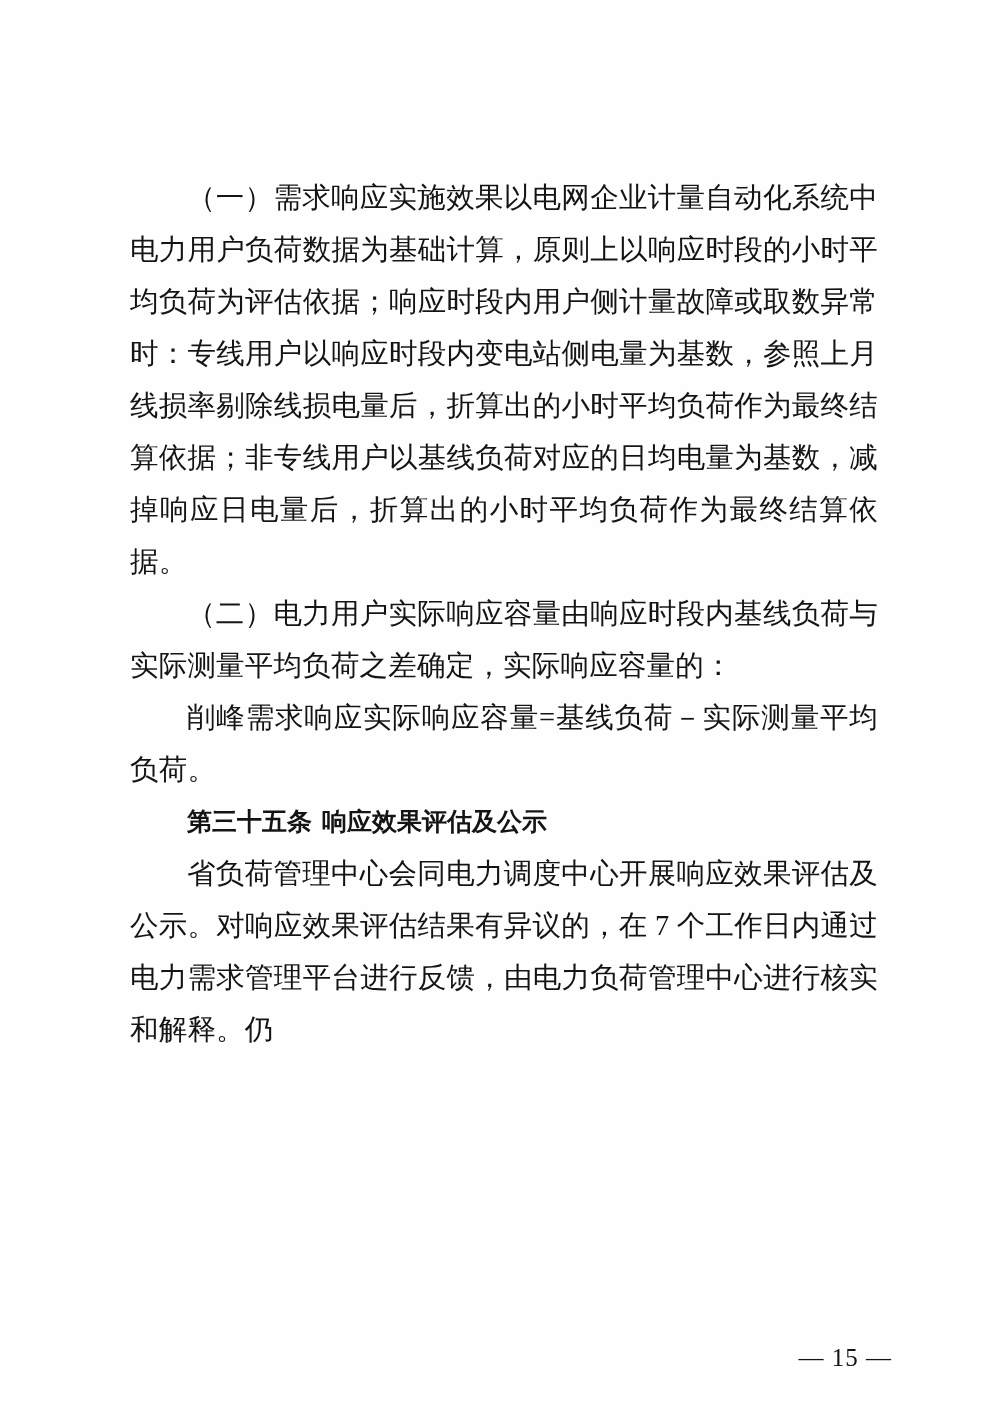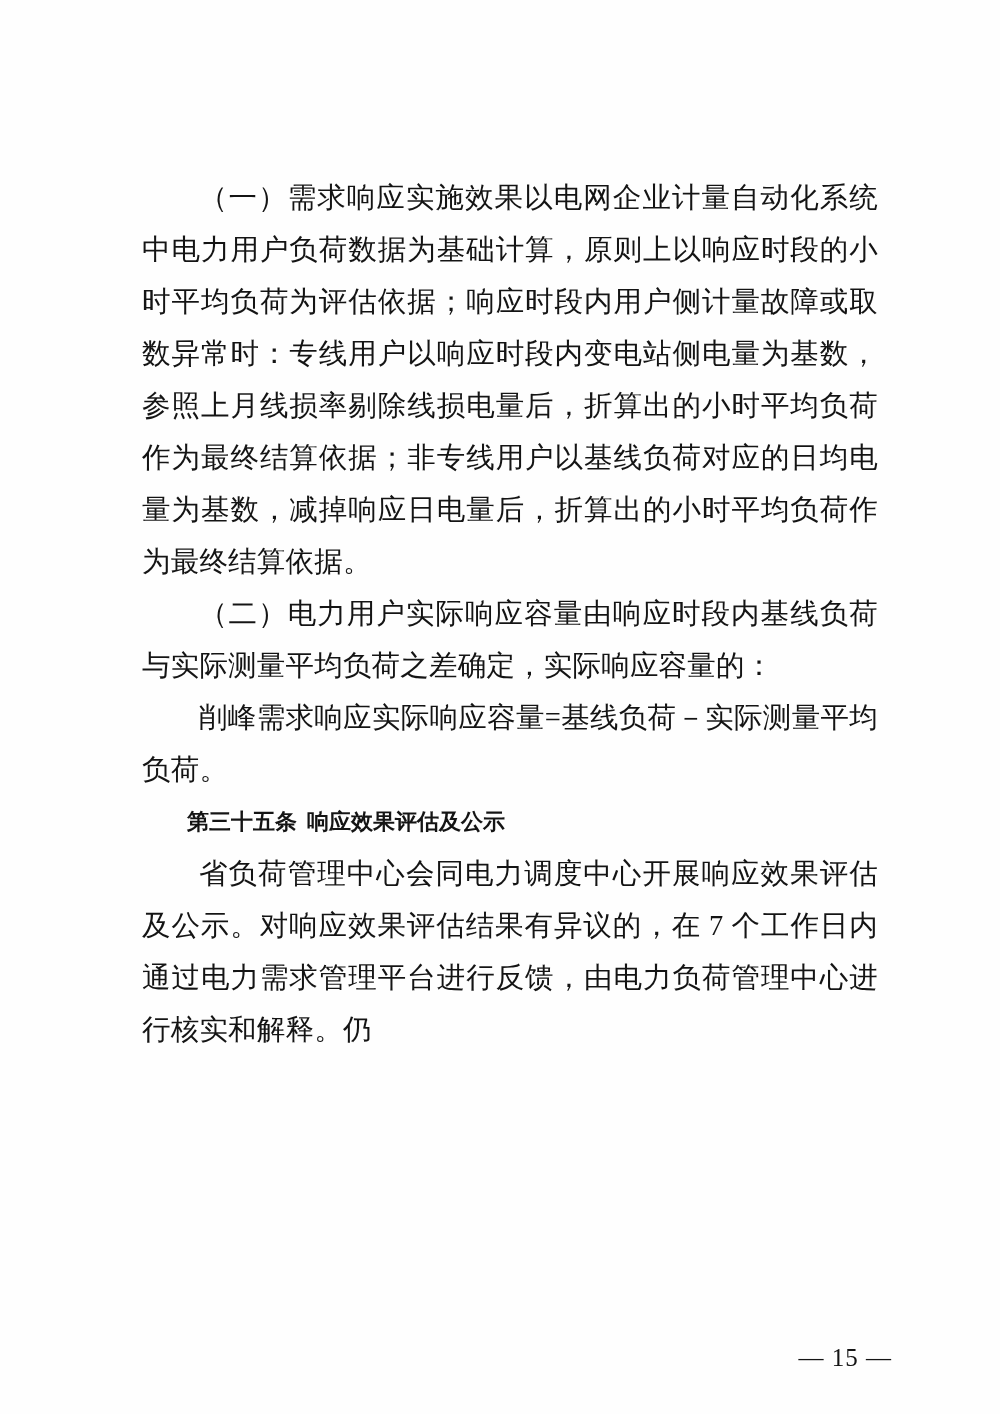--- a/index.html
+++ b/index.html
@@ -33,25 +33,24 @@
     margin: 0;
     font-size: 28.5px;
     line-height: 52px;
     text-align: justify;
     text-justify: inter-ideograph;
     letter-spacing: 0.2px;
     color: #141414;
   }
   .indent2 {
     text-indent: 57px;
-    margin-left: 12px;
   }
   .heading {
     margin: 0;
-    font-size: 22px;
+    font-size: 25px;
     line-height: 52px;
     text-indent: 57px;
     color: #141414;
   }
   .heading .bold {
     font-family: "Liberation Serif", "DejaVu Serif", serif;
     font-weight: bold;
   }
   .heading .htext {
     font-weight: bold;

